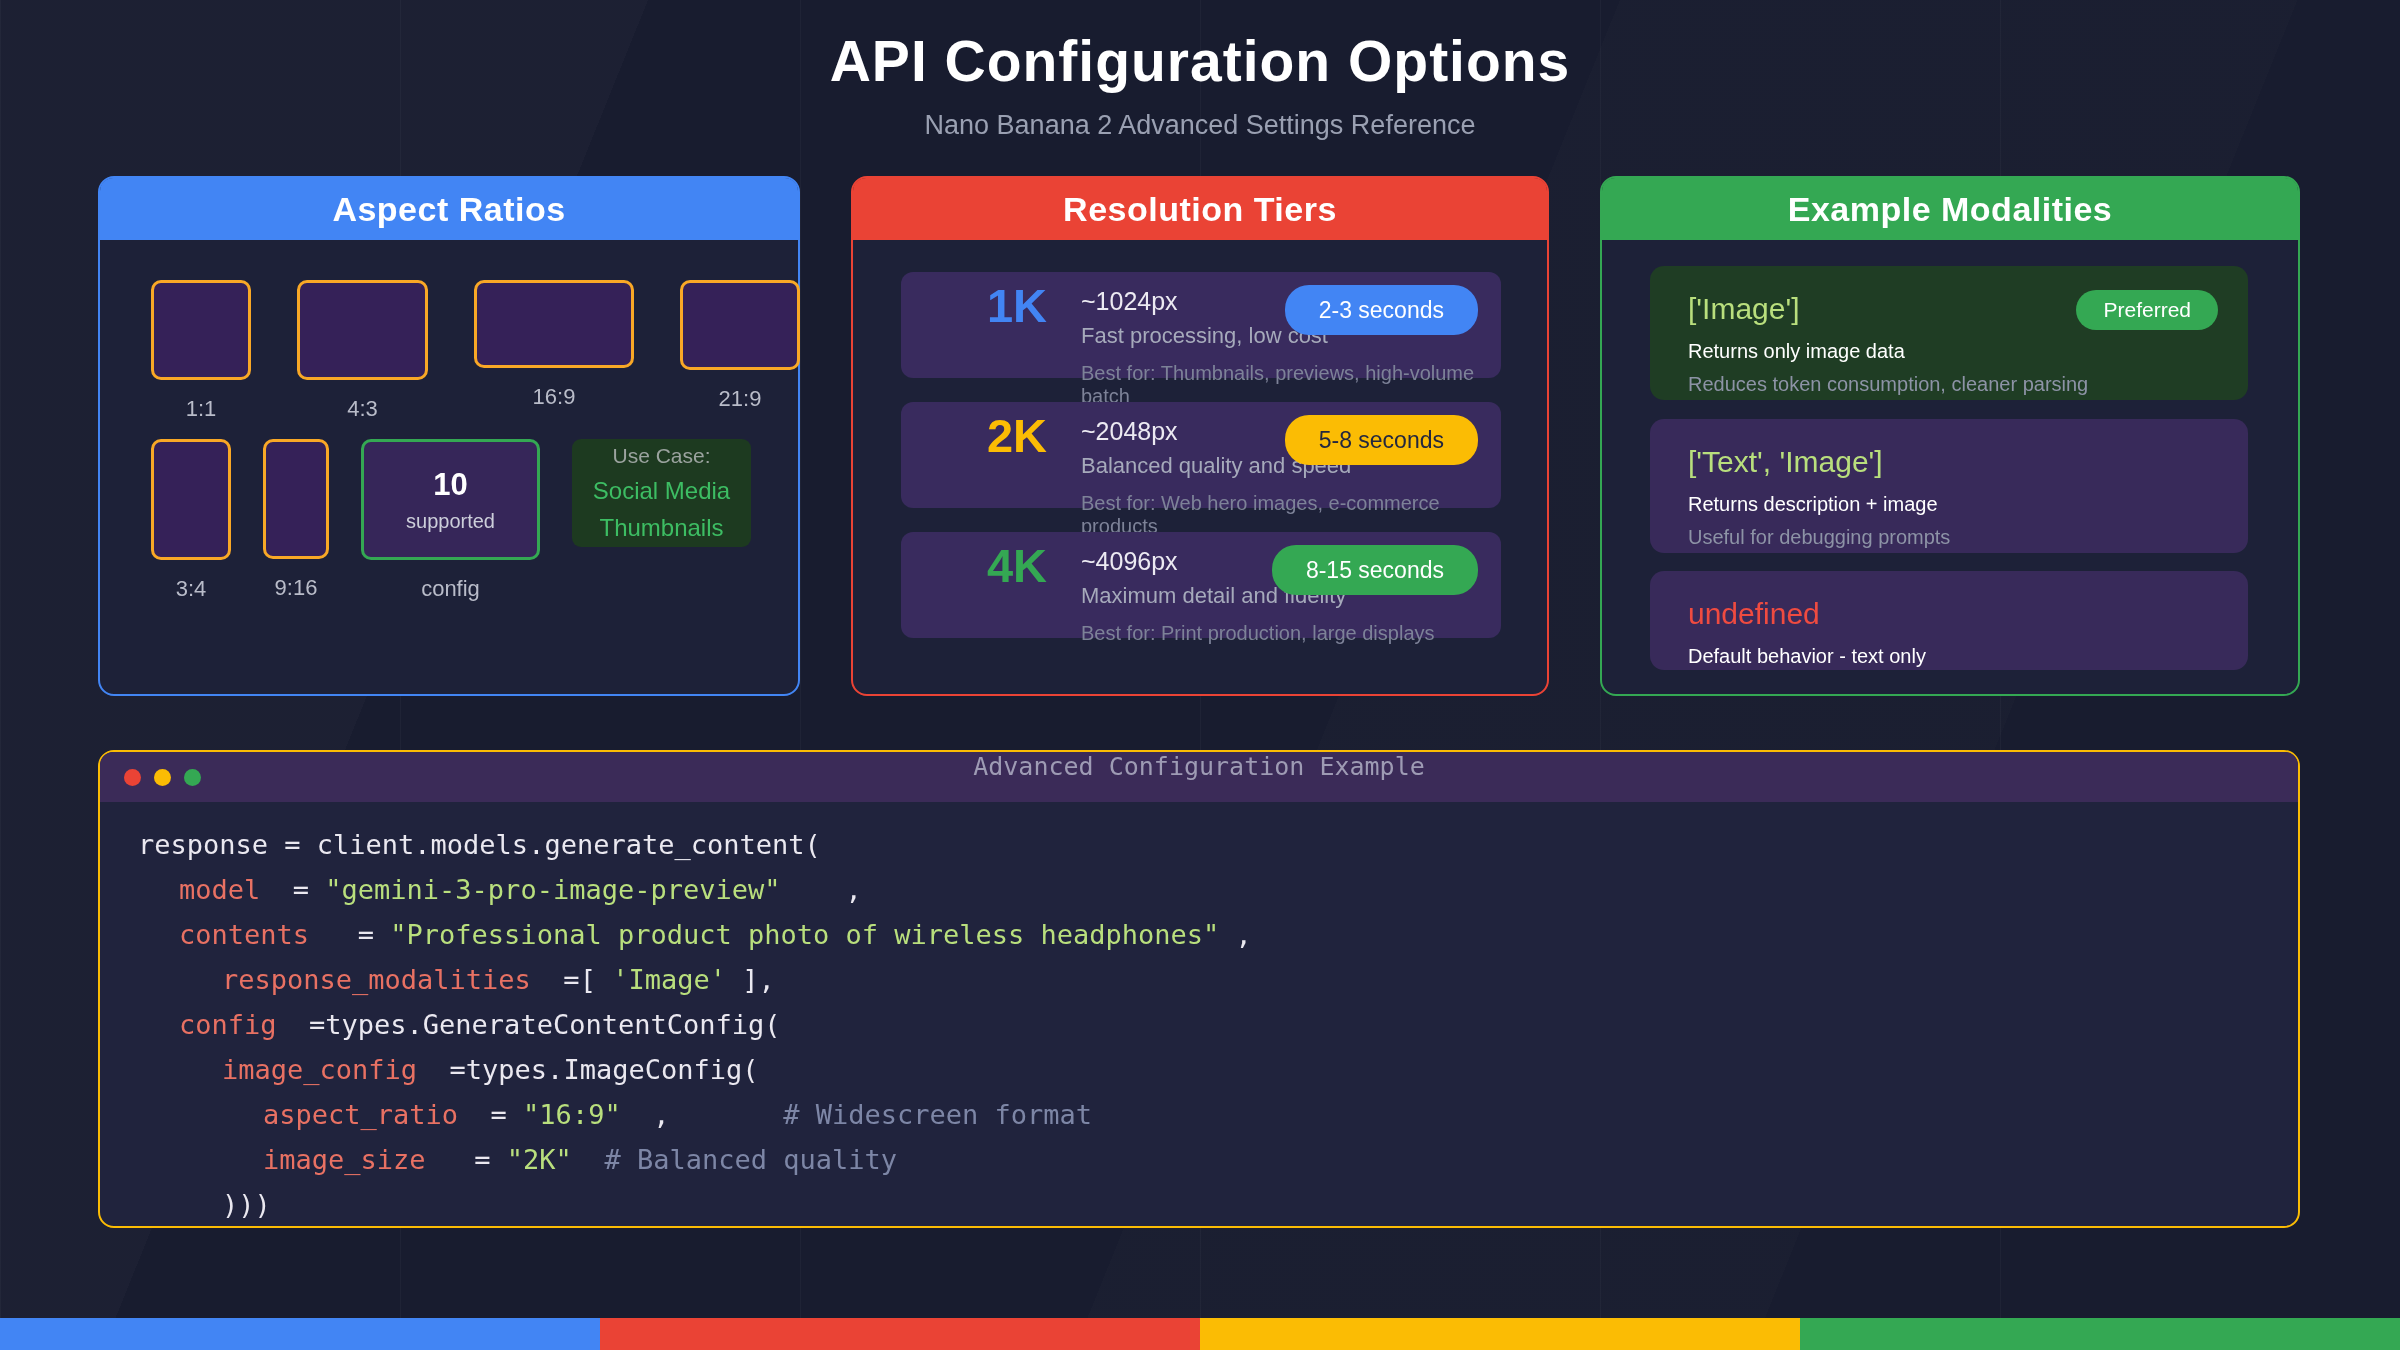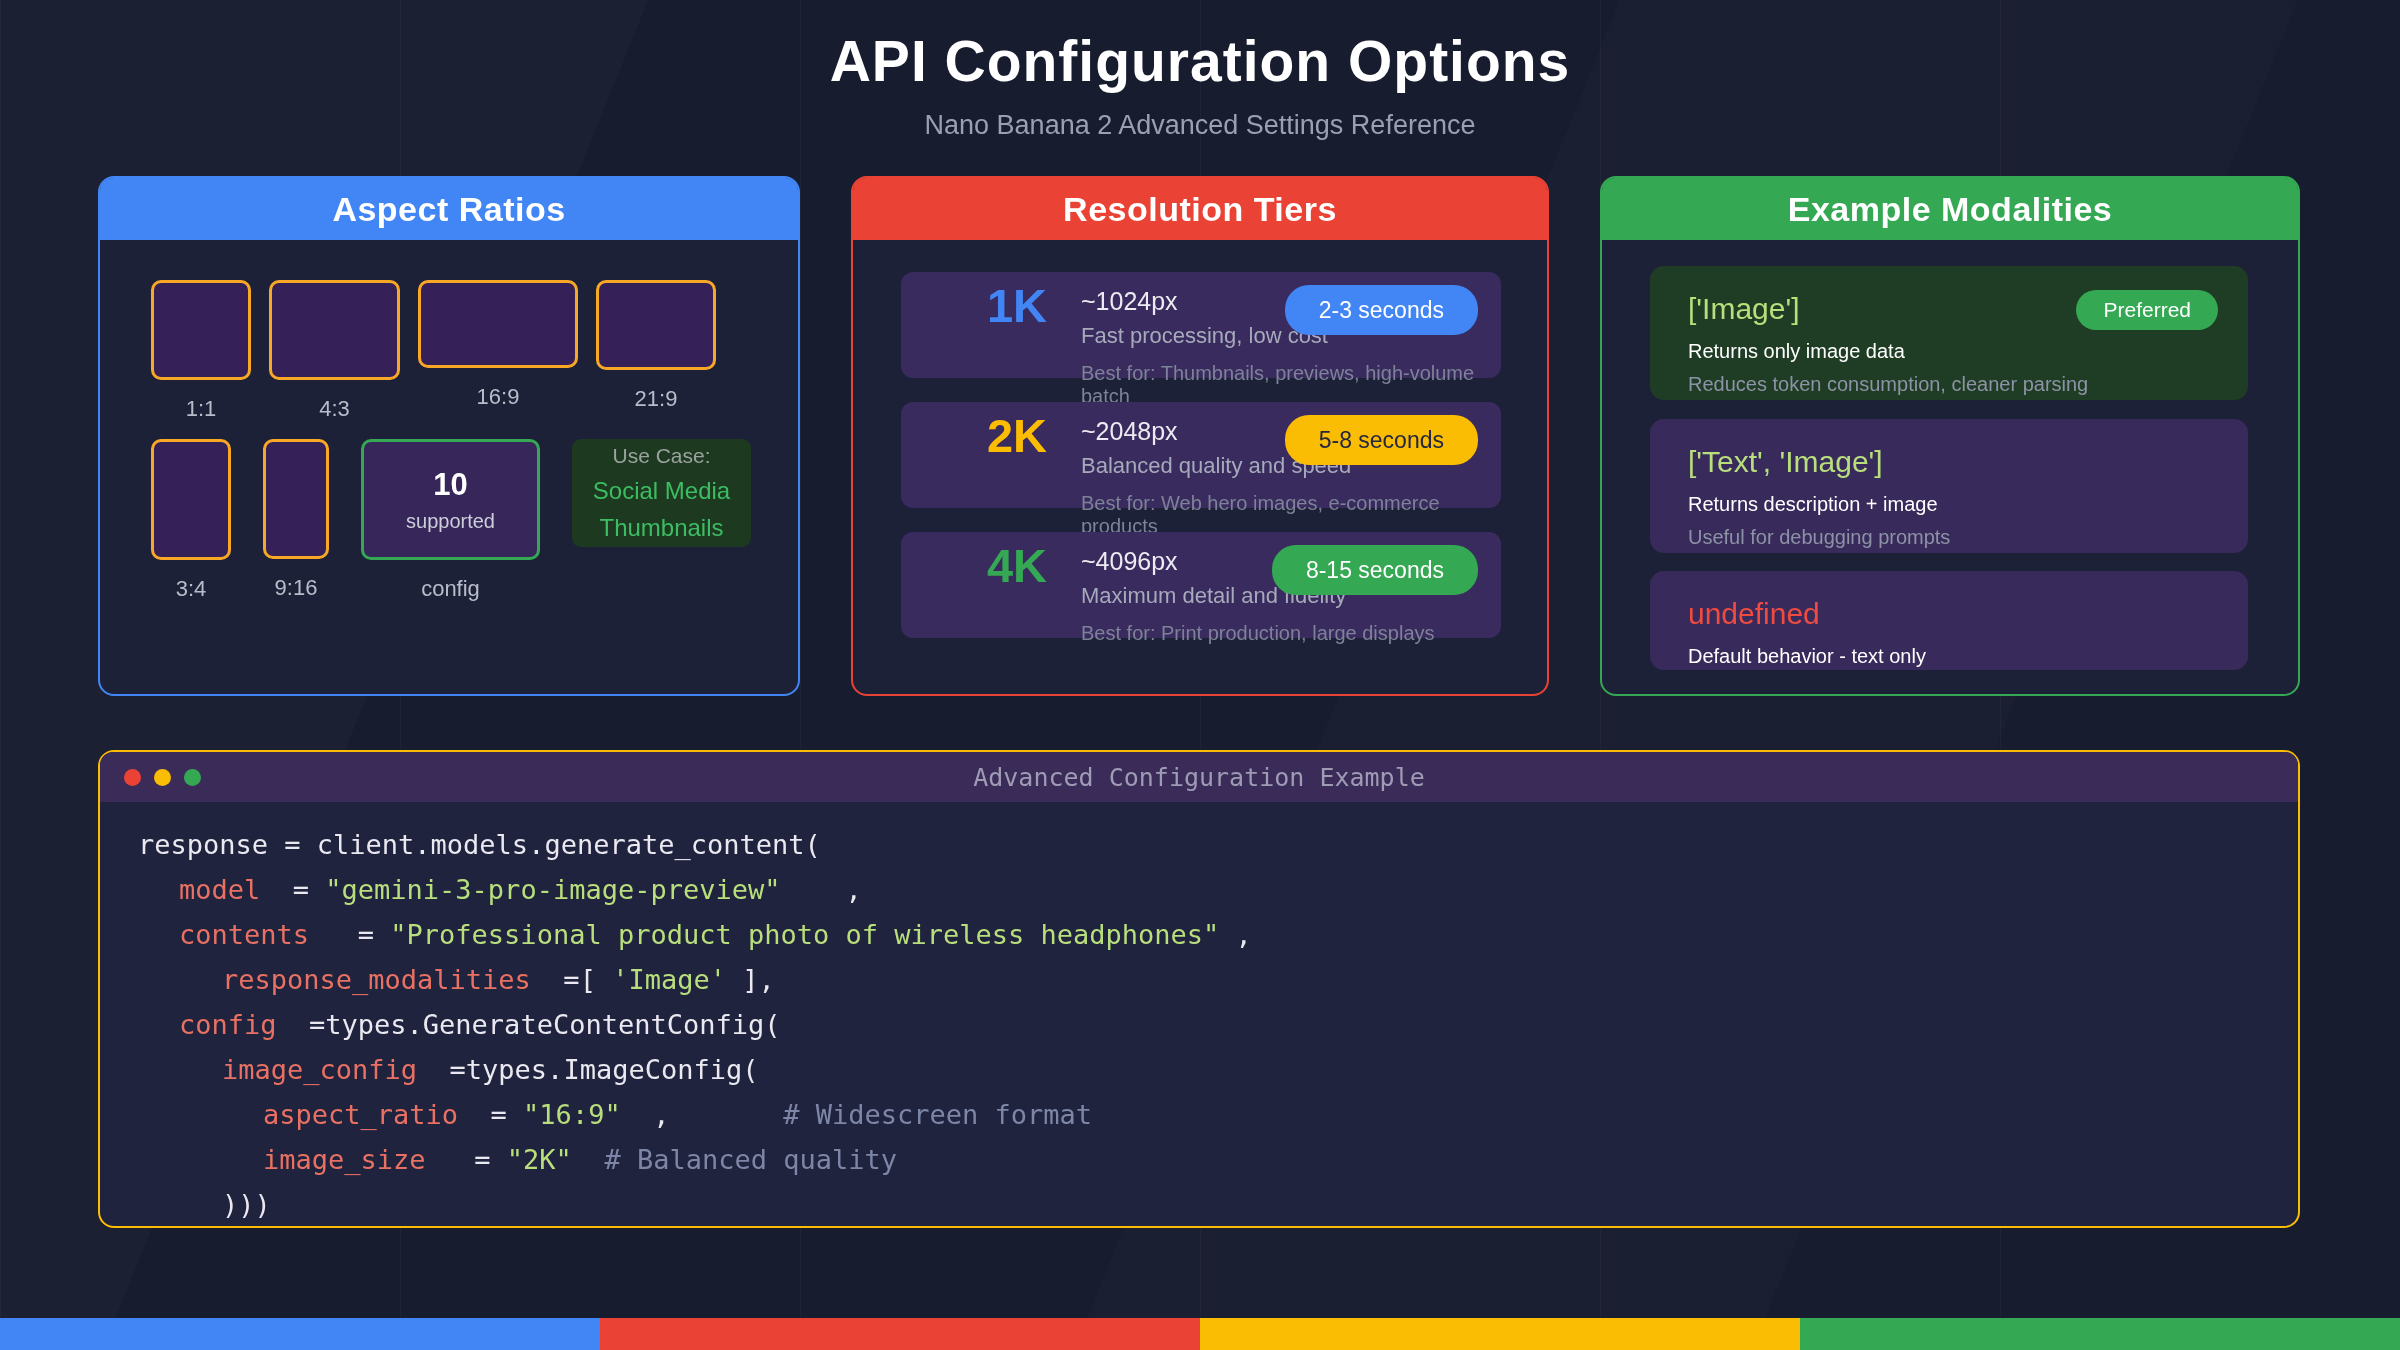--- a/index.html
+++ b/index.html
@@ -23,21 +23,21 @@
   .panel-aspect{left:98px;width:702px;border-color:#4285F4}
   .panel-res{left:851px;width:698px;border-color:#EA4335}
   .panel-mod{left:1600px;width:700px;border-color:#34A853}
   .panel-head{height:62px;border-radius:13px 13px 0 0;display:flex;align-items:center;justify-content:center;
     font-size:34px;font-weight:bold;color:#FFFFFF;letter-spacing:0.5px}
   .panel-aspect .panel-head{background:#4285F4}
   .panel-res .panel-head{background:#EA4335}
   .panel-mod .panel-head{background:#34A853}
   .panel-body{position:relative;height:454px}
   
-  .a-row{position:absolute;left:51px;display:flex;gap:18px;align-items:flex-start}
+  .a-row{position:absolute;left:51px;display:flex;gap:46px;align-items:flex-start}
   #aspect-row1{top:40px}
   #aspect-row2{top:199px;gap:32px}
   .a-cell{display:flex;flex-direction:column;align-items:center}
   .ratio-box{box-sizing:border-box;border:3px solid #F9A826;border-radius:10px;background:#352158;
     display:flex;flex-direction:column;align-items:center;justify-content:center}
   .ratio-box.highlight{border-color:#34A853;background:#362659}
   .ratio-label{margin-top:16px;font-size:22px;color:#B9BCC9}
   .hl-value{font-size:31px;font-weight:bold;color:#ffffff}
   .hl-sub{margin-top:7px;font-size:20px;color:#CCCEDA}
   .usecase-box{box-sizing:border-box;border-radius:9px;background:#1D3A20;
@@ -57,21 +57,21 @@
   .card{position:absolute;left:48px;width:598px;border-radius:14px;box-sizing:border-box}
   .c-code{margin:26px 0 0 38px;font-family:Liberation Sans, sans-serif;font-size:30px}
   .c-desc{margin:14px 0 0 38px;font-size:20px;color:#ffffff}
   .c-note{margin:10px 0 0 38px;font-size:20px;color:#8D93A6}
   .c-badge{position:absolute;right:30px;top:24px;height:40px;border-radius:20px;padding:0 27px;
     display:flex;align-items:center;font-size:21px;color:#FFFFFF;background:#34A853}
   
   .code-panel{position:absolute;left:98px;top:750px;width:2202px;height:478px;box-sizing:border-box;
     border:2px solid #FBBC04;border-radius:16px;background:#20233D}
   .code-titlebar{height:50px;background:#3B2B58;border-radius:13px 13px 0 0;position:relative;
-    display:flex;align-items:center;justify-content:center}
+    display:flex;align-items:flex-start;justify-content:center}
   .traffic-lights{position:absolute;left:24px;top:0;height:50px;display:flex;align-items:center;gap:13px}
   .light{width:17px;height:17px;border-radius:50%}
   .code-title{font-family:"DejaVu Sans Mono",monospace;font-size:25px;color:#9E9BB4}
   #code-lines{padding-top:20px}
   .code-line{height:45px;line-height:45px;font-family:"DejaVu Sans Mono",monospace;font-size:27px;white-space:pre}
   .tok-plain{color:#EAE8F0}
   .tok-key{color:#E87163}
   .tok-str{color:#B9DF7D}
   .tok-comment{color:#7D86A6}
   

